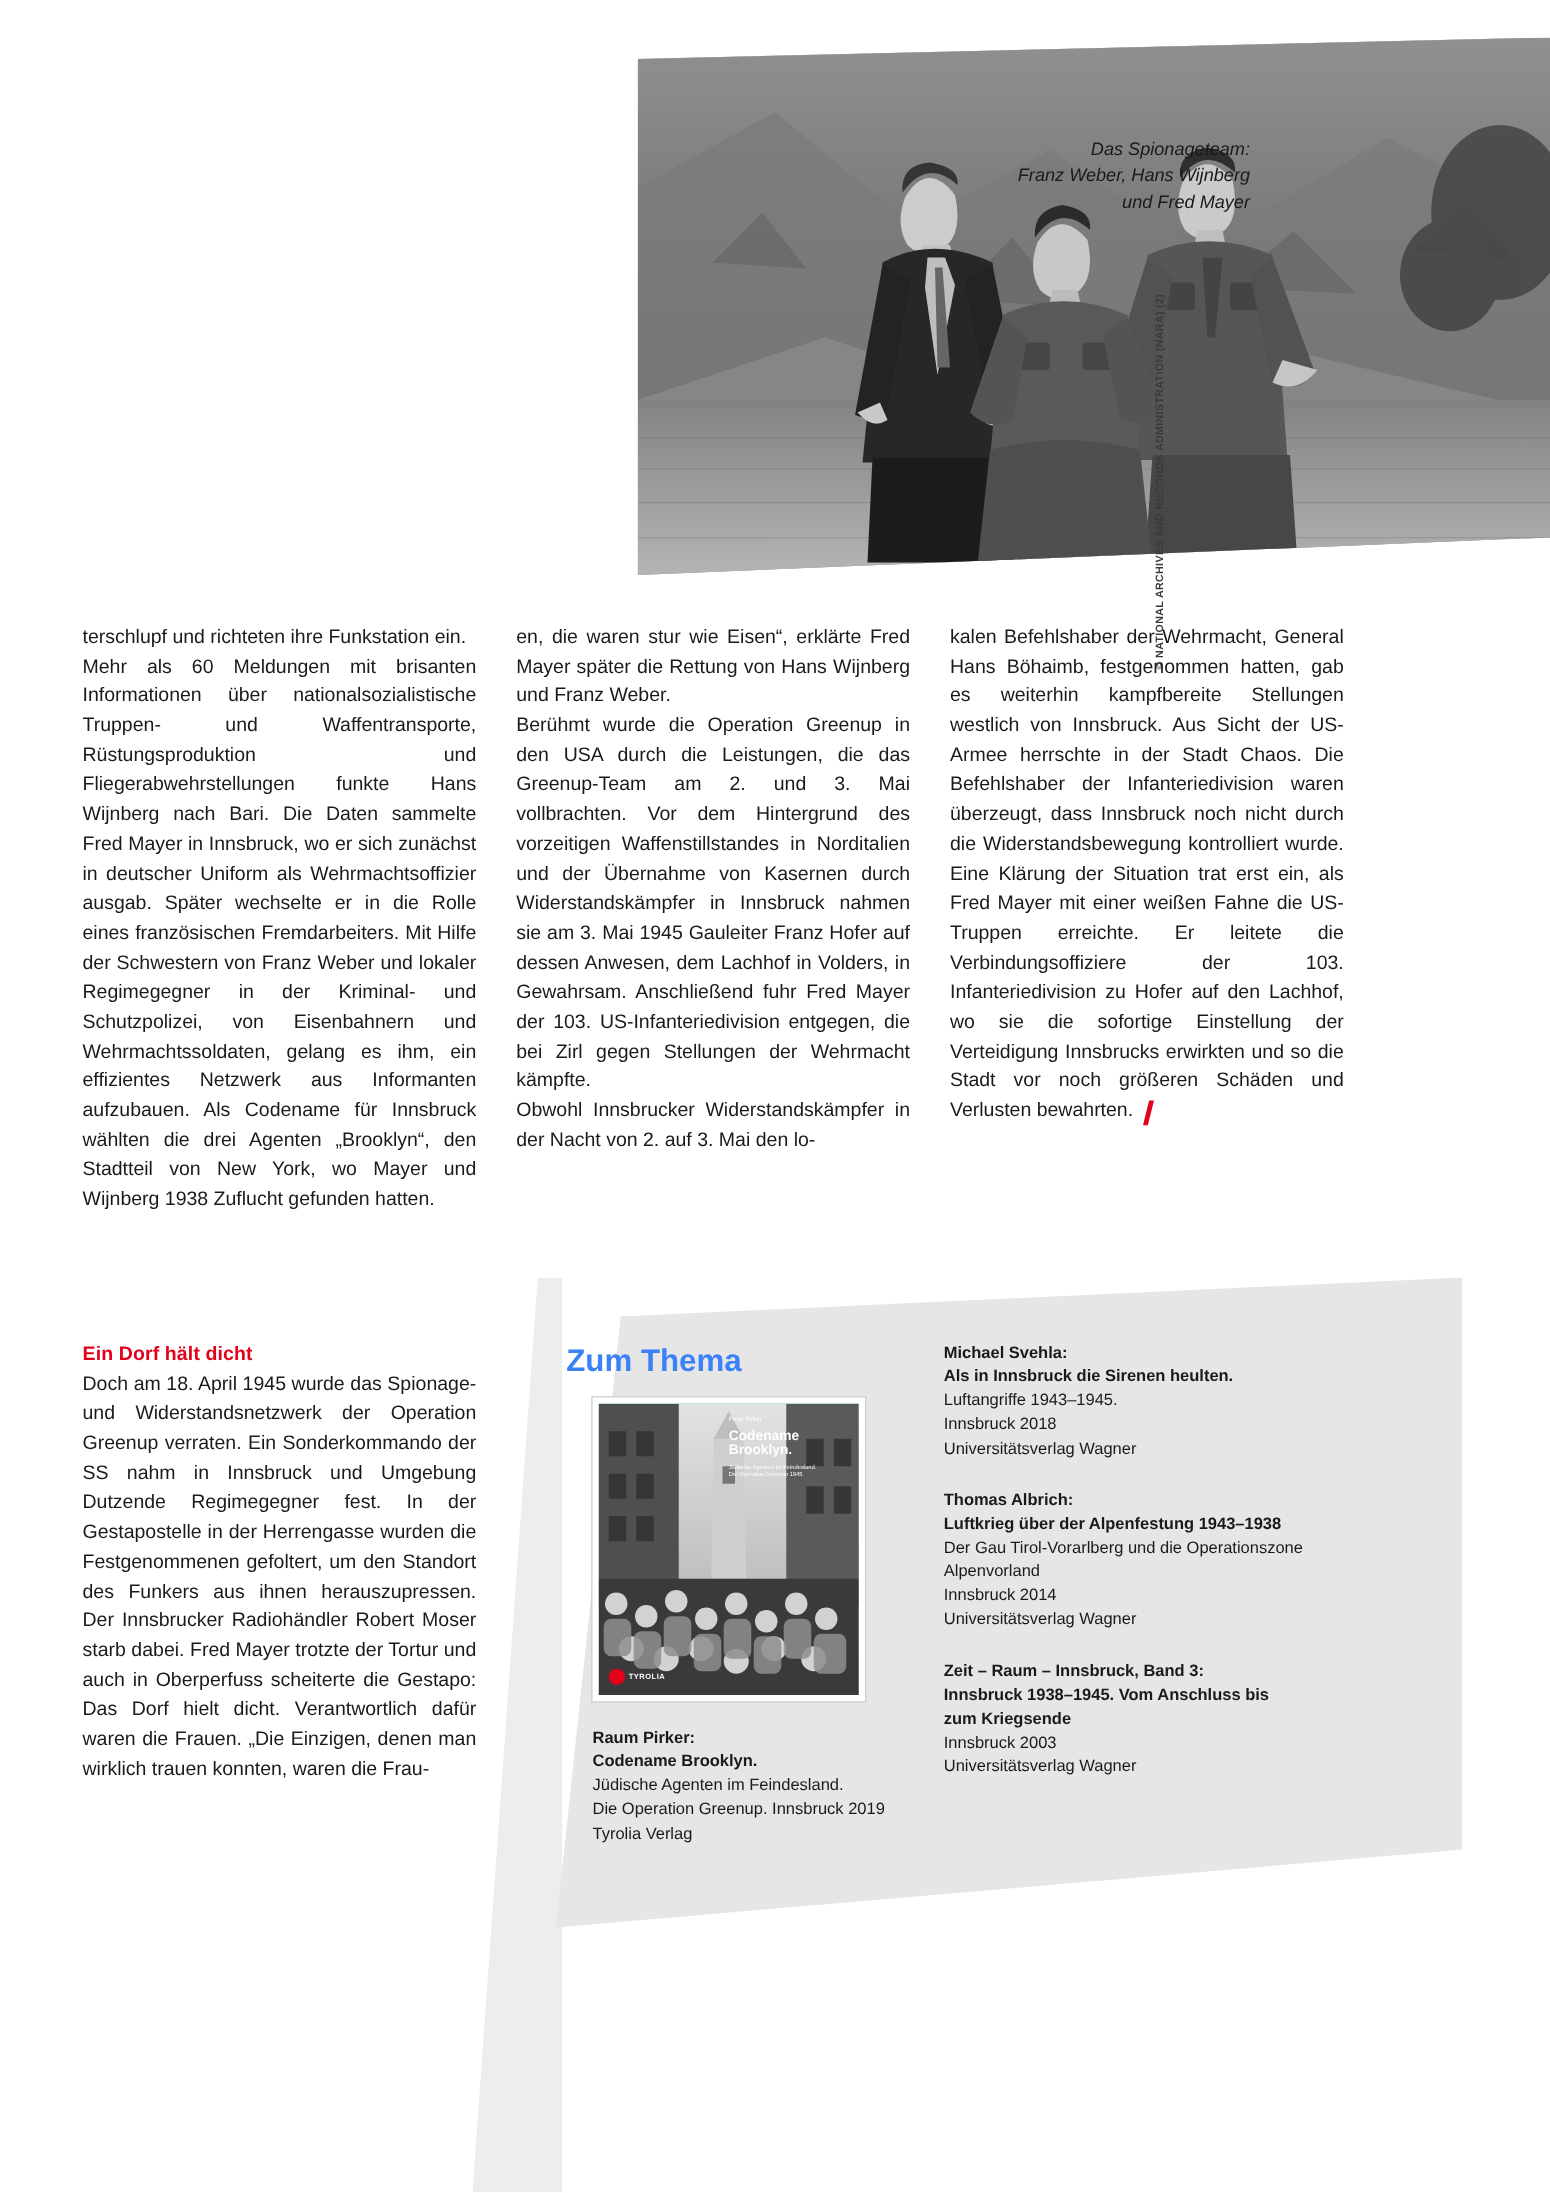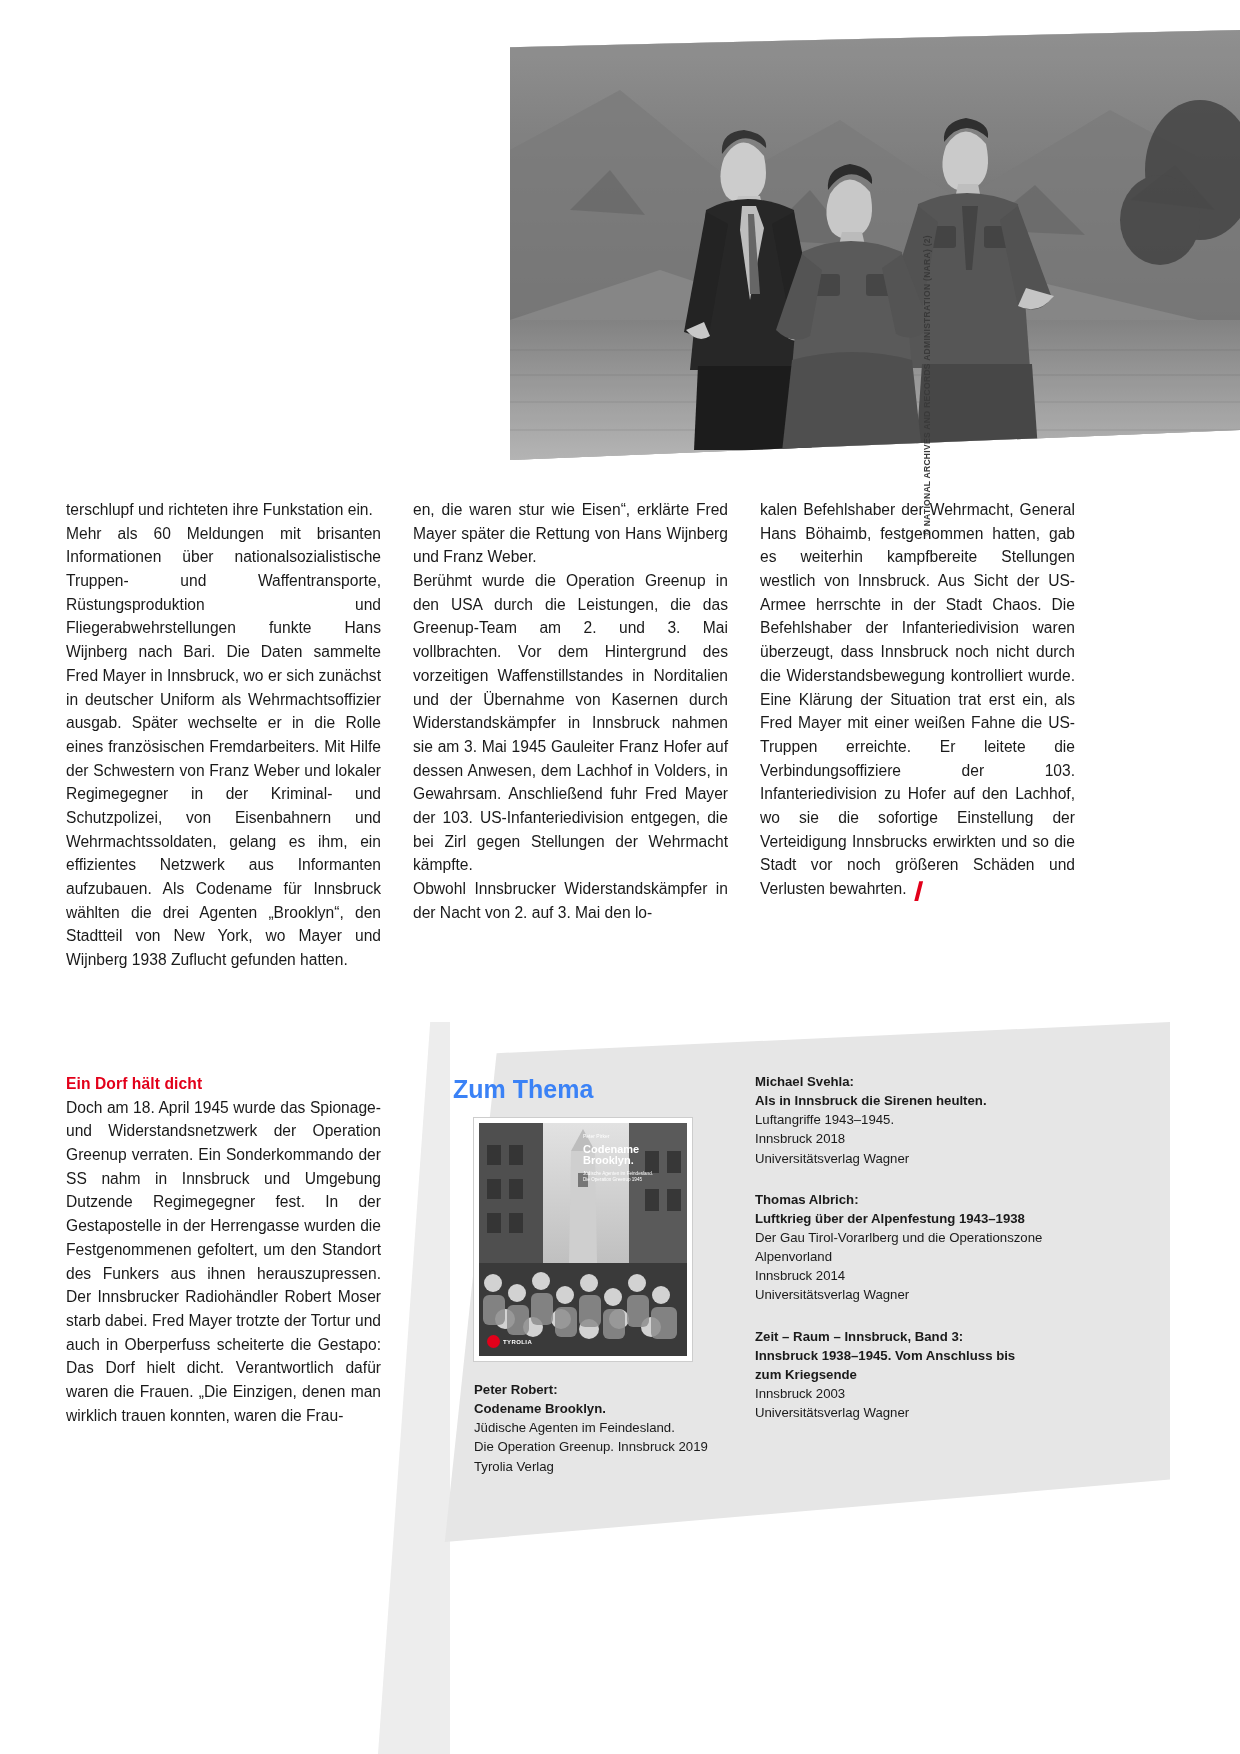--- a/index.html
+++ b/index.html
@@ -290,20 +290,23 @@
         <path d="M292 224 l-26 76 q16 16 34 6 l12 -66 z" fill="#5c5c5c"></path>
         <path d="M392 224 l28 72 q-14 18 -34 8 l-14 -66 z" fill="#5c5c5c"></path>
         <path d="M282 330 q60 -16 120 0 l10 92 l-140 0 z" fill="#565656"></path>
       </g>
 
       <g opacity=".08" fill="#000">
         <rect x="0" y="0" width="730" height="430"></rect>
       </g>
     </svg>
   </div>
+  <div class="photo-caption" style="white-space:pre-line">Das Spionageteam:
+Franz Weber, Hans Wijnberg
+und Fred Mayer</div>
   <div class="photo-credit">© NATIONAL ARCHIVES AND RECORDS ADMINISTRATION (NARA) (2)</div>
 </div>
 
 <div class="cols">
   <div class="col">
     <p>terschlupf und richteten ihre Funkstation ein.</p>
     <p>Mehr als 60 Meldungen mit brisanten Informationen über nationalsozialistische Truppen- und Waffentransporte, Rüstungsproduktion und Fliegerabwehrstellungen funkte Hans Wijnberg nach Bari. Die Daten sammelte Fred Mayer in Innsbruck, wo er sich zunächst in deutscher Uniform als Wehrmachtsoffizier ausgab. Später wechselte er in die Rolle eines französischen Fremdarbeiters. Mit Hilfe der Schwestern von Franz Weber und lokaler Regimegegner in der Kriminal- und Schutzpolizei, von Eisenbahnern und Wehrmachtssoldaten, gelang es ihm, ein effizientes Netzwerk aus Informanten aufzubauen. Als Codename für Innsbruck wählten die drei Agenten „Brooklyn“, den Stadtteil von New York, wo Mayer und Wijnberg 1938 Zuflucht gefunden hatten.</p>
   </div>
   <div class="col">
     <p>en, die waren stur wie Eisen“, erklärte Fred Mayer später die Rettung von Hans Wijnberg und Franz Weber.</p>
@@ -391,21 +394,21 @@
 Die Operation Greenup 1945</div>
     </div>
     <div class="book-logo">
       <span class="dot"></span>
       <span class="lbl">TYROLIA</span>
     </div>
   </div>
 </div>
 
 <div class="book-caption">
-  <div class="b">Peter Robert:</div>
+  <div class="b">Raum Pirker:</div>
   <div class="b">Codename Brooklyn.</div>
   <div>Jüdische Agenten im Feindesland.</div>
   <div>Die Operation Greenup. Innsbruck 2019</div>
   <div>Tyrolia Verlag</div>
 </div>
 
 <div class="refs">
 
   <div class="ref">
     <span class="b">Michael Svehla:</span>

